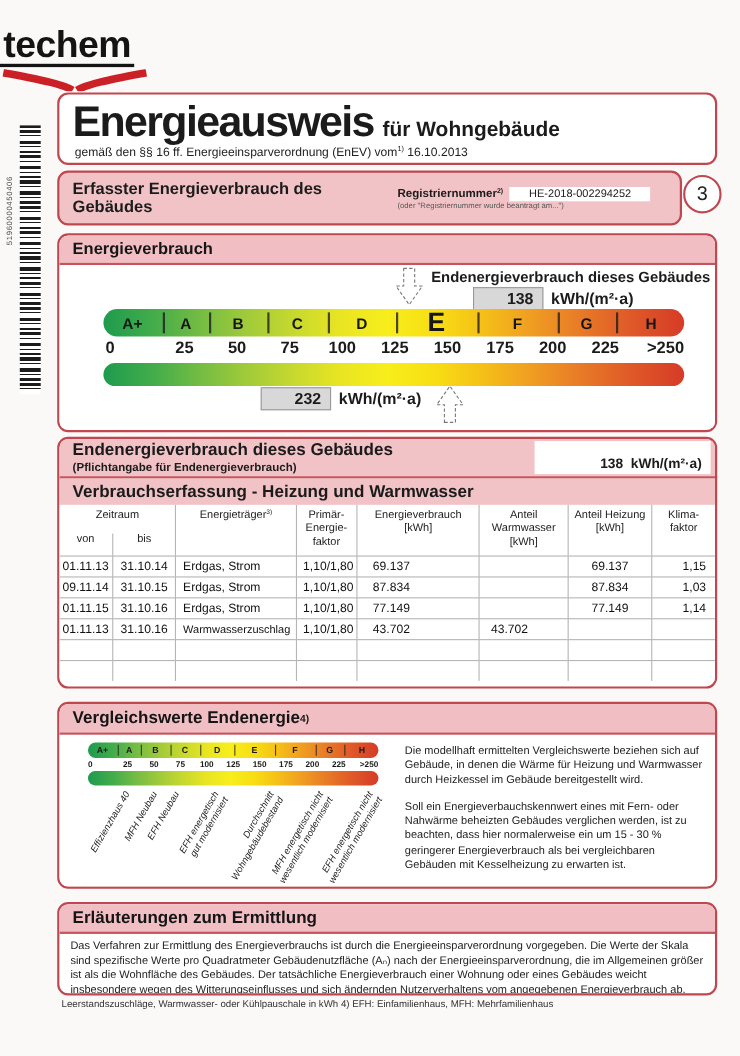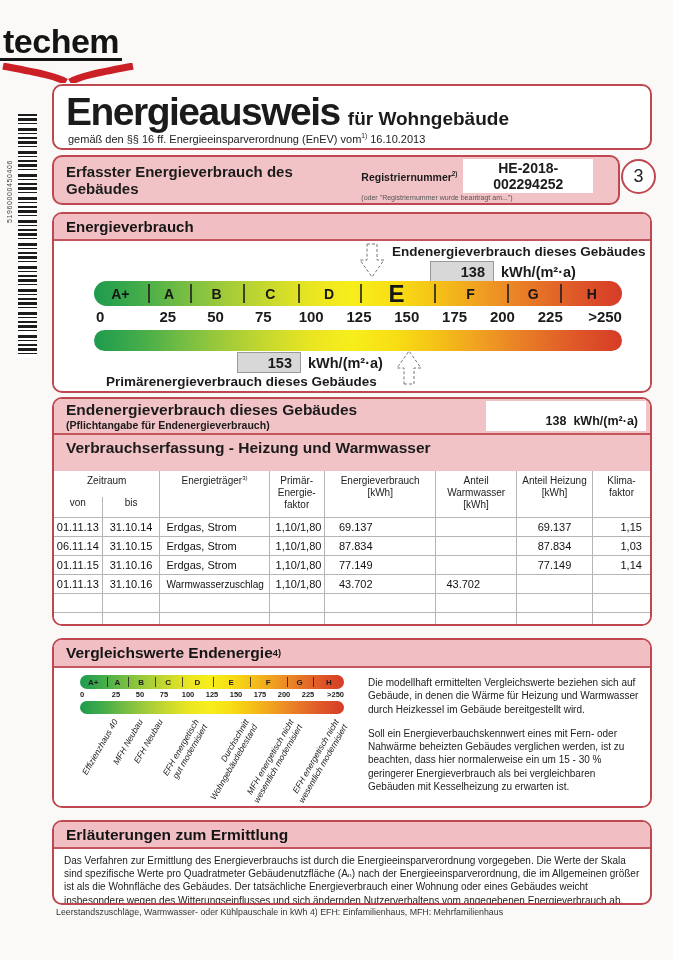--- a/index.html
+++ b/index.html
@@ -62,21 +62,21 @@
   .header-bar {
     top: 155px; height: 50px; width: 568px;
     background: #f2c3c6; display: flex; align-items: center;
     padding: 0 25px 0 12px; justify-content: space-between;
   }
   .hb-title { font-weight: bold; font-size: 15px; }
   .hb-reg { width: 238px; }
   .hb-reg-row { display: flex; align-items: center; }
   .hb-reg-label { font-weight: bold; font-size: 10.5px; white-space: nowrap; }
   .hb-reg-value {
-    background: #fff; font-weight: bold; font-size: 14px;
+    background: #fff; font-weight: normal; font-size: 10px;
     padding: 1px 6px; margin-left: 6px; min-width: 128px; text-align: center;
   }
   .hb-reg-note { font-size: 7px; color: #555; margin-top: 1px; }
   .page-circle {
     left: 621px; top: 159px; width: 35px; height: 35px;
     border: 2px solid #bf4850; border-radius: 50%; background: #fff;
     text-align: center; line-height: 31px; font-size: 18px; color: #222;
   }
 
   
@@ -120,21 +120,21 @@
     height: 36px; display: flex; justify-content: space-between;
     border-bottom: 2px solid #c4555c; padding: 2px 4px 2px 12px;
   }
   .band1-title { font-weight: bold; font-size: 15.5px; line-height: 1.15; }
   .band1-sub { font-weight: bold; font-size: 10.5px; }
   .band1-valuebox {
     background: #fff; width: 160px; display: flex; align-items: flex-end;
     justify-content: flex-end; padding: 2px 8px 3px 2px;
     font-weight: bold; font-size: 12.5px;
   }
-  .band2 { height: 36px; line-height: 26px; font-weight: bold; font-size: 15.5px; padding-left: 12px; }
+  .band2 { height: 24px; line-height: 26px; font-weight: bold; font-size: 15.5px; padding-left: 12px; }
   .ctable {
     display: grid; background: #fff;
     grid-template-columns: 8% 9.7% 18.3% 9.3% 18.7% 13.5% 12.8% 9.7%;
     grid-template-rows: 26px 20px 19px 19px 19px 19px 19px 19px;
     font-size: 10px;
   }
   .ctable .hc { display: flex; align-items: flex-start; justify-content: center; text-align: center; padding-top: 4px; line-height: 1.18; color: #222; }
   .ctable .vline { border-left: 1px solid #b5b5b5; }
   .ctable .dc { border-top: 1px solid #b5b5b5; font-size: 11px; display: flex; align-items: center; color: #111; }
   .c-center { justify-content: center; }
@@ -255,27 +255,26 @@
         <span>150</span>
         <span>175</span>
         <span>200</span>
         <span>225</span>
         <span>&gt;250</span>
     </div>
 
     <div class="grad-bar scale-grad"></div>
 
     <div class="value-row" style="left:183px;top:111px">
-      <span class="val-box">153</span>
+      <span class="val-box">232</span>
       <span class="unit">kWh/(m²·a)</span>
     </div>
     <svg class="arrow-svg" style="left:342px;top:108px" width="26" height="36" viewBox="0 0 26 36">
       <path d="M8,35 L18,35 L18,19 L25,19 L13,2 L1,19 L8,19 Z" fill="#ffffff" stroke="#777" stroke-width="1" stroke-dasharray="3,2"></path>
     </svg>
-    <div class="prim-label">Primärenergieverbrauch dieses Gebäudes</div>
   </div>
 </div>
 
 <div class="rbox group-box">
   <div class="band1 pink">
     <div>
       <div class="band1-title">Endenergieverbrauch dieses Gebäudes</div>
       <div class="band1-sub">(Pflichtangabe für Endenergieverbrauch)</div>
     </div>
     <div class="band1-valuebox">
@@ -310,21 +309,21 @@
 
     <div class="dc c-center">01.11.13</div>
     <div class="dc vline c-center">31.10.14</div>
     <div class="dc vline c-left6">Erdgas, Strom</div>
     <div class="dc vline c-left6">1,10/1,80</div>
     <div class="dc vline c-left14">69.137</div>
     <div class="dc vline c-left10"></div>
     <div class="dc vline c-center">69.137</div>
     <div class="dc vline c-right">1,15</div>
 
-    <div class="dc c-center">06.11.14</div>
+    <div class="dc c-center">09.11.14</div>
     <div class="dc vline c-center">31.10.15</div>
     <div class="dc vline c-left6">Erdgas, Strom</div>
     <div class="dc vline c-left6">1,10/1,80</div>
     <div class="dc vline c-left14">87.834</div>
     <div class="dc vline c-left10"></div>
     <div class="dc vline c-center">87.834</div>
     <div class="dc vline c-right">1,03</div>
 
     <div class="dc c-center">01.11.15</div>
     <div class="dc vline c-center">31.10.16</div>

